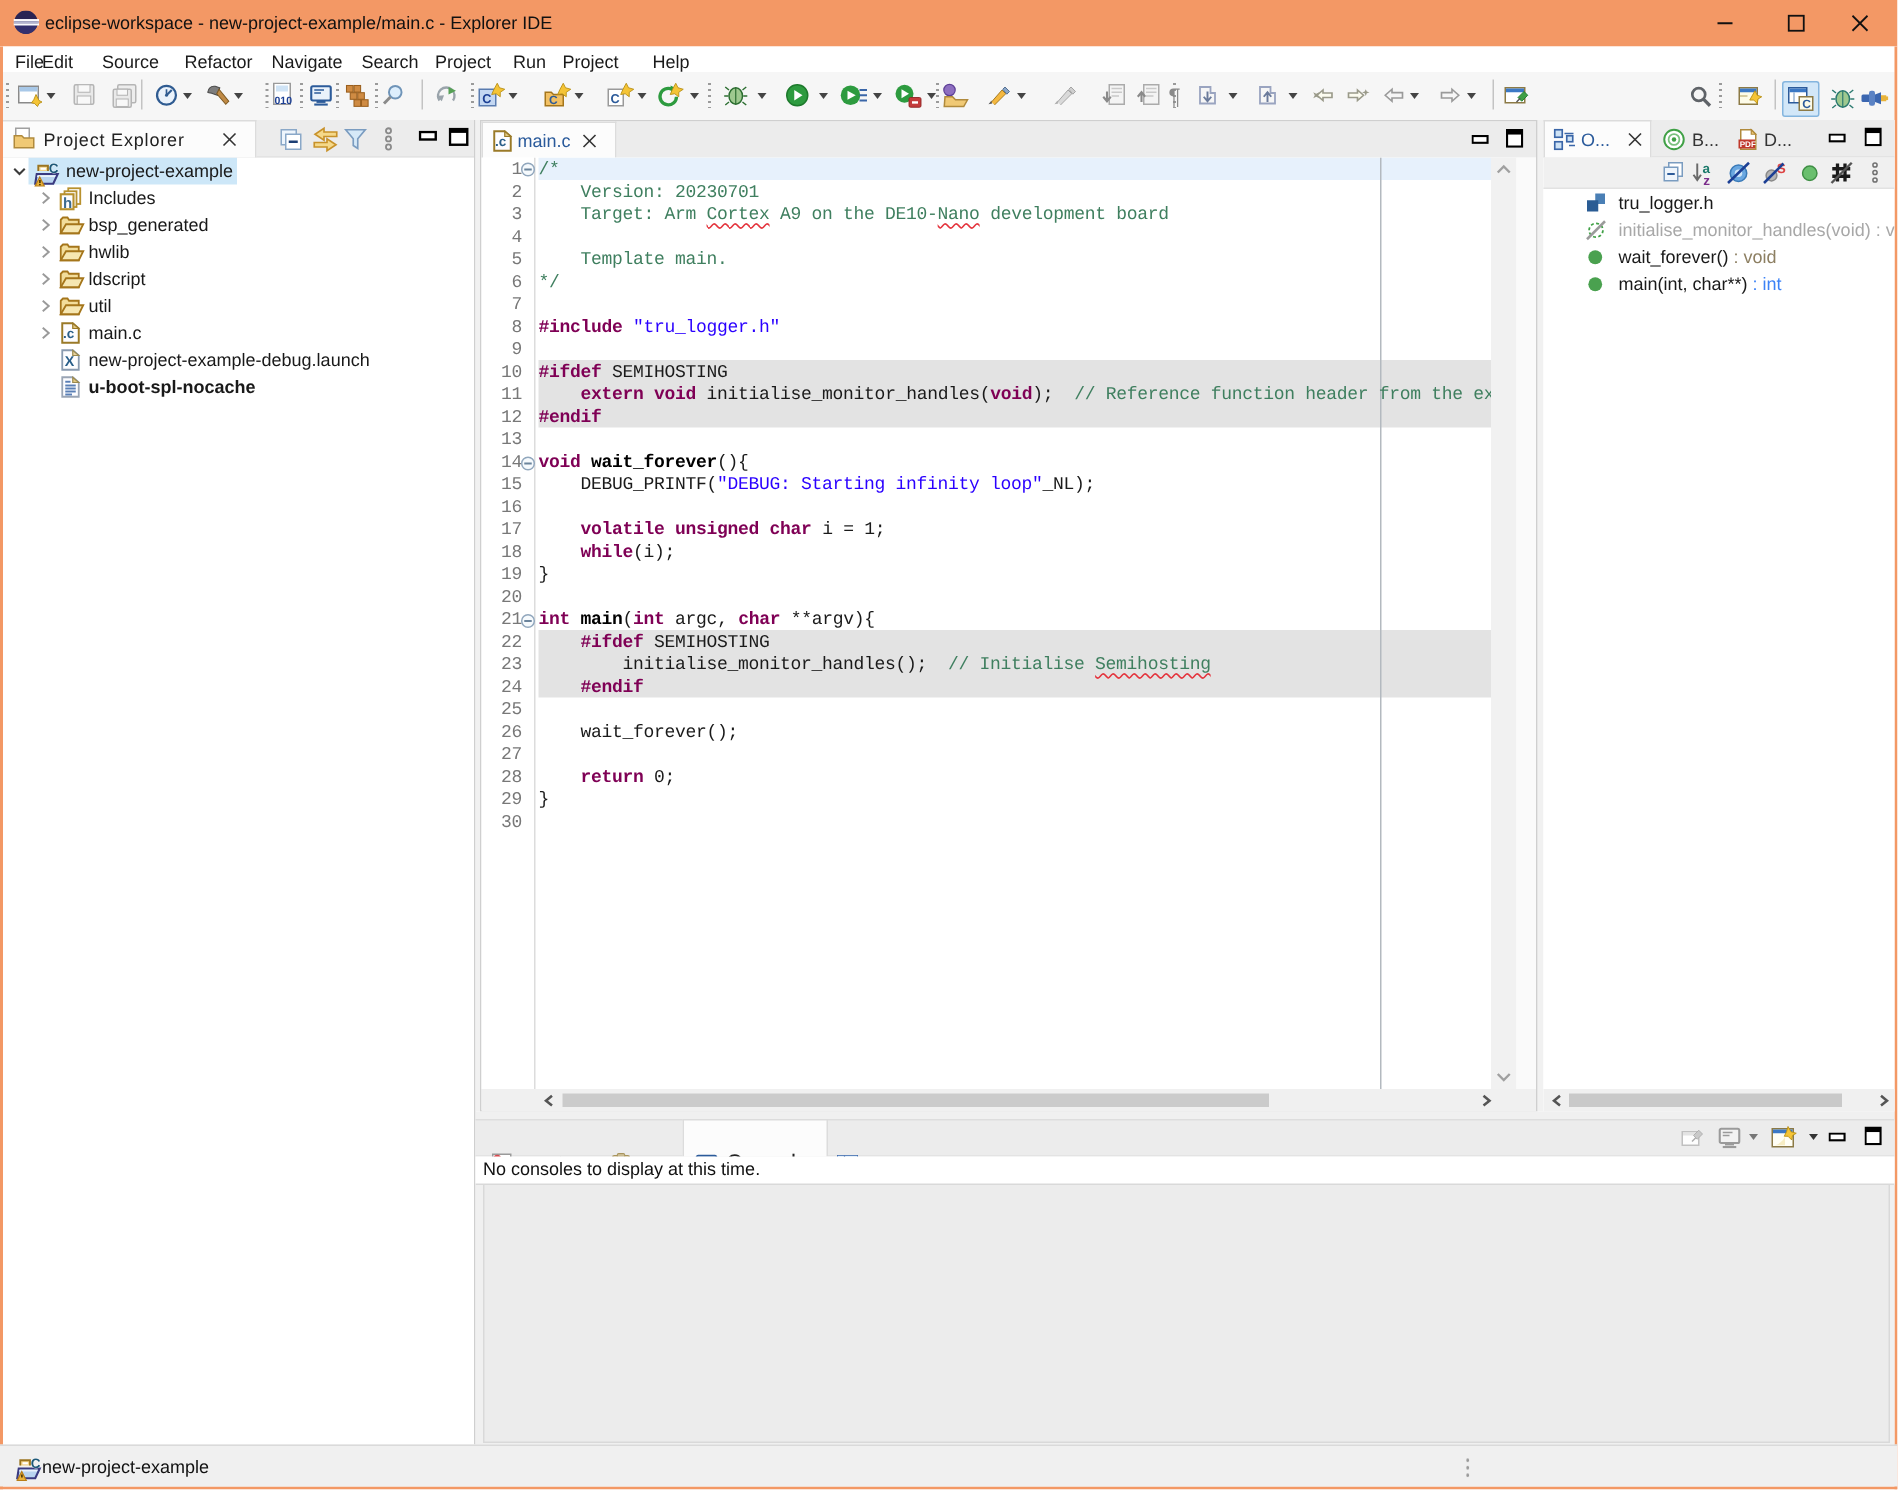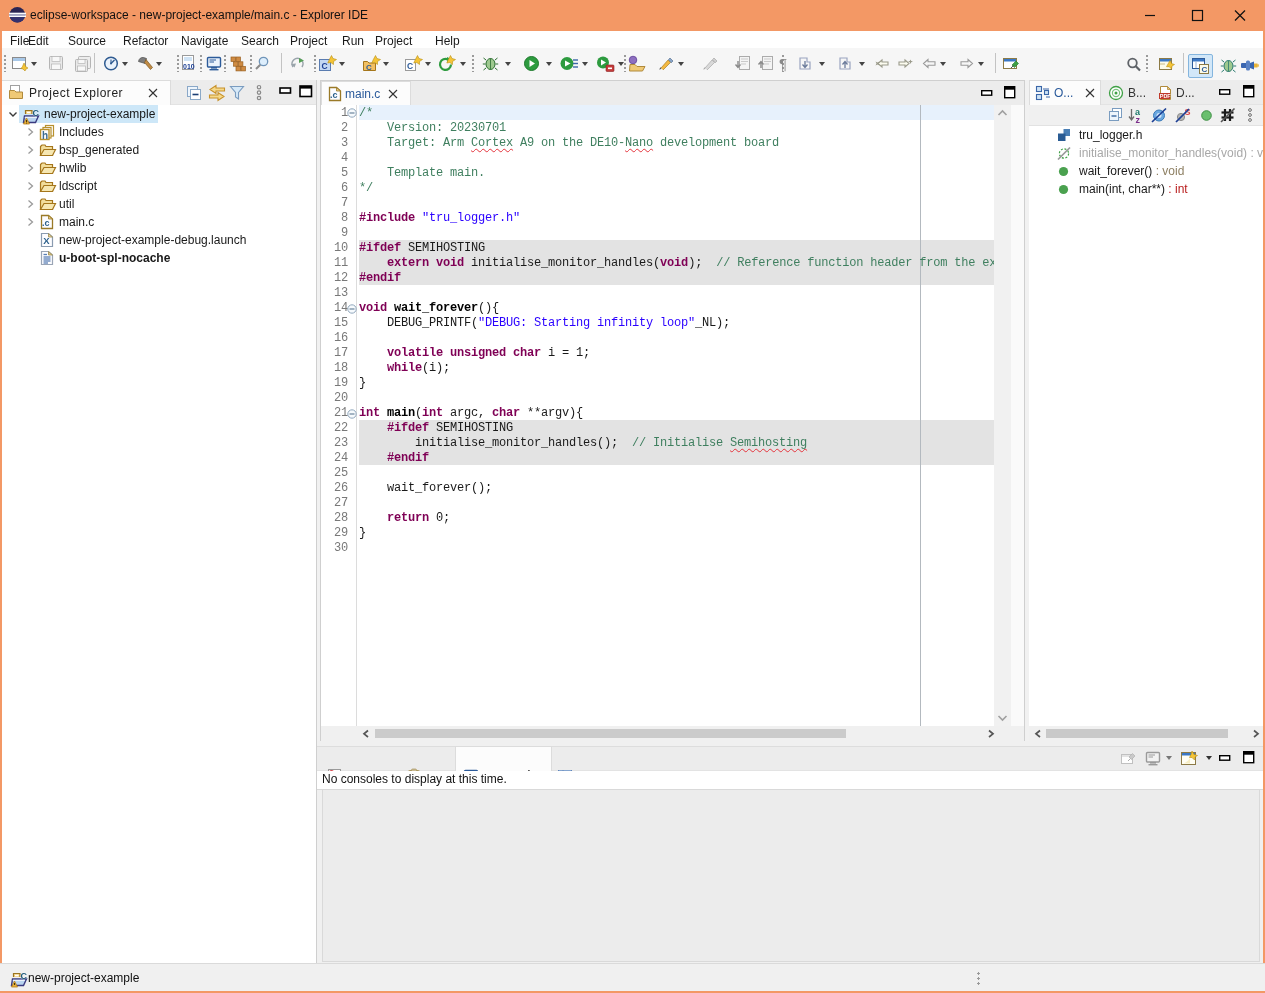--- a/index.html
+++ b/index.html
@@ -833,21 +833,21 @@
             <circle cx="4" cy="8" r="1.4"></circle>
             <circle cx="4" cy="13" r="1.4"></circle>
           </g>
         </svg>
       </div>
   </div>
   <div class="abs" id="ol-tree" style="left:0;top:46px;width:234px;height:580px;overflow:hidden;">
     <div class="trow" style="left:50px;top:0;">tru_logger.h</div>
     <div class="trow" style="left:50px;top:18px;color:#a8a8a8;">initialise_monitor_handles(void) : v</div>
     <div class="trow" style="left:50px;top:36px;">wait_forever()<span style="color:#8d7f62"> : void</span></div>
-    <div class="trow" style="left:50px;top:54px;">main(int, char**)<span style="color:#b91c1c"> : int</span></div>
+    <div class="trow" style="left:50px;top:54px;">main(int, char**)<span style="color:#3b82f6"> : int</span></div>
     <div class="abs" style="left:28px;top:2px">
         <svg width="14" height="14">
           <path d="M6.5 1 L13 1 L13 8 L6.5 8 Z" fill="#4a7fb5"></path>
           <path d="M1 5.5 L8.5 5.5 L8.5 13 L1 13 Z" fill="#2a5c94"></path>
         </svg>
       </div>
     <div class="abs" style="left:27px;top:20px">
         <svg width="16" height="15">
           <g fill="none" stroke="#3fa045" stroke-width="1.2" stroke-dasharray="2 1.6">
             <circle cx="8" cy="7.5" r="4.6"></circle>

